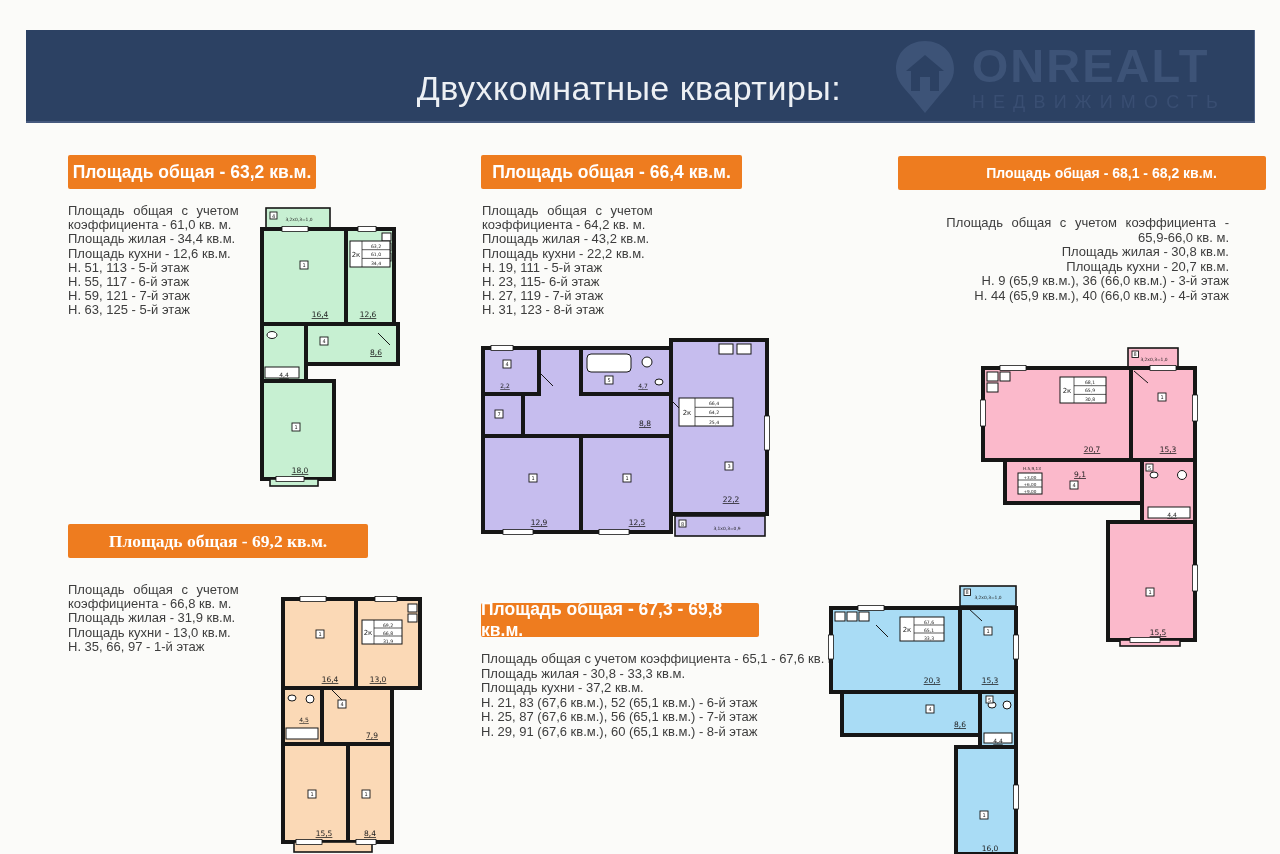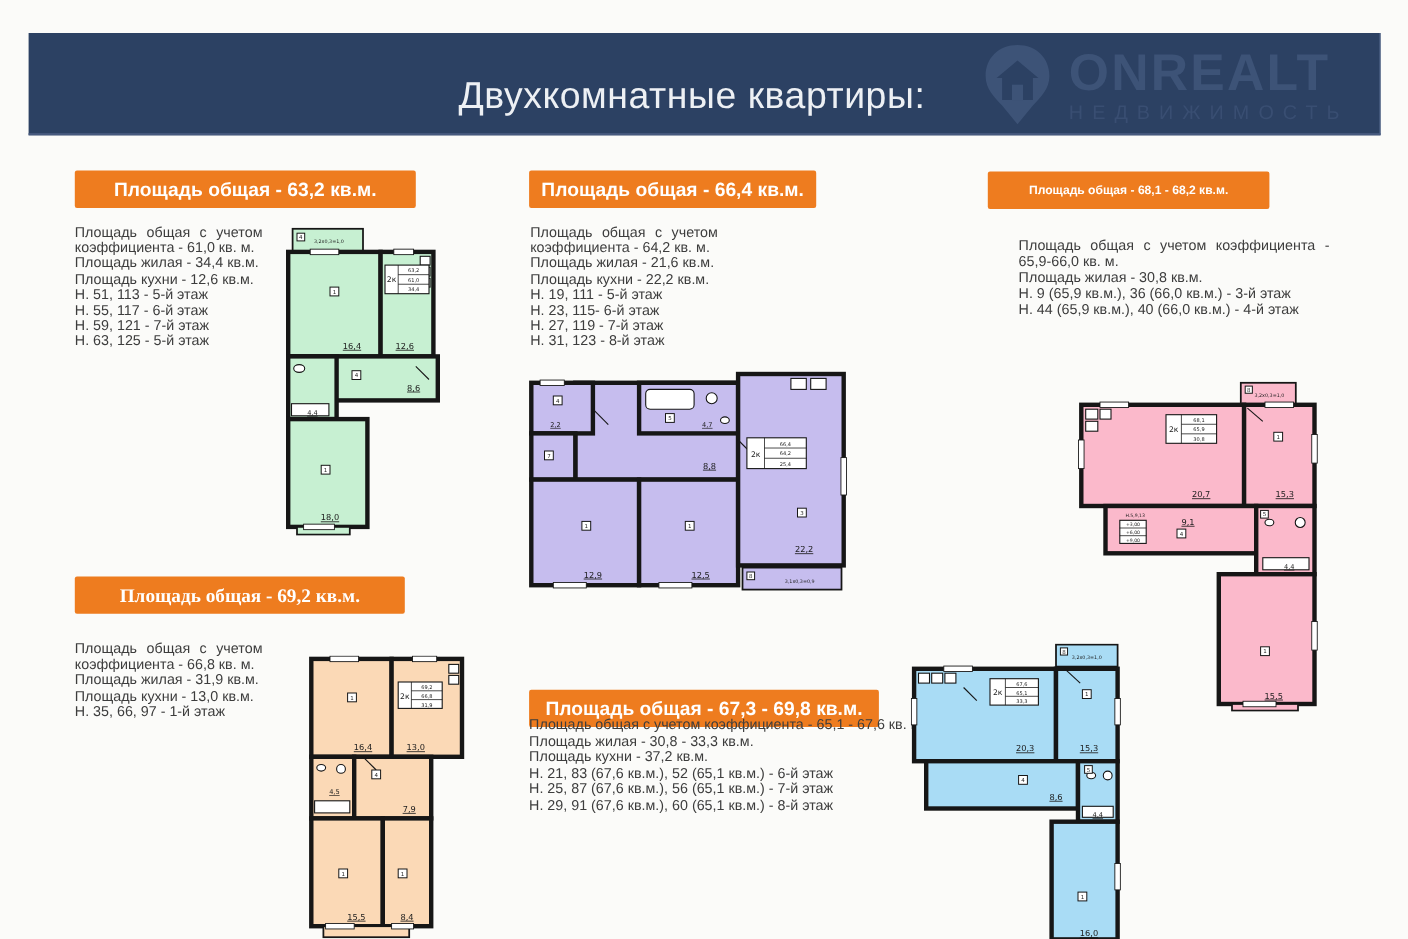--- a/index.html
+++ b/index.html
@@ -9,33 +9,33 @@
   
   .header{position:absolute;left:26px;top:30px;width:1228px;height:91px;background:#2c4163;border-bottom:2px solid #46597e;border-right:1px solid #51658a;}
   .header-title{position:absolute;left:0;top:58px;width:1228px;text-align:center;color:#edf0f4;font-size:34px;font-weight:400;letter-spacing:.5px;transform:translateY(-50%);padding-right:22px;box-sizing:border-box;}
   .logo{position:absolute;right:28px;top:9px;display:flex;align-items:center;gap:14px;}
   .logo-text{display:flex;flex-direction:column;}
   .logo-name{font-size:47px;font-weight:bold;letter-spacing:2px;color:#3d5377;line-height:1;}
   .logo-sub{font-size:18px;letter-spacing:8.2px;color:#394e72;margin-top:3px;}
 
   
   .badge{position:absolute;height:34px;background:#ee7c1f;color:#ffffff;font-weight:bold;font-size:17.5px;display:flex;align-items:center;justify-content:center;border-radius:2px;}
-  #badge-0{left:68px;top:155px;width:310px;}
+  #badge-0{left:68px;top:155px;width:248px;}
   #badge-1{left:481px;top:155px;width:261px;}
-  #badge-2{left:898px;top:156px;width:256px;font-size:11px;}
+  #badge-2{left:898px;top:156px;width:329px;font-size:14px;padding-left:39px;}
   #badge-3{left:68px;top:524px;width:300px;font-family:Liberation Serif, serif;}
-  #badge-4{left:481px;top:603px;width:318px;margin-top:24px;}
+  #badge-4{left:481px;top:603px;width:278px;}
 
   
   .details{position:absolute;color:#3d3d3d;font-size:13px;line-height:14.2px;}
   .details .line{white-space:nowrap;}
   .justified .line:first-child{word-spacing:5px;}
   #details-0{left:68px;top:204px;width:196px;}
   #details-1{left:482px;top:204px;width:200px;}
-  #details-2{left:926px;top:216px;width:330px;line-height:14.6px;}
+  #details-2{left:899px;top:216px;width:330px;line-height:14.6px;text-align:right;}
   #details-3{left:68px;top:583px;width:196px;}
   #details-4{left:481px;top:652px;width:352px;line-height:14.6px;}
 
   
   .plan{position:absolute;}
   #plan-0{left:258px;top:205px;}
   #plan-1{left:479px;top:336px;}
   #plan-2{left:980px;top:345px;}
   #plan-3{left:280px;top:596px;}
   #plan-4{left:828px;top:585px;}
@@ -90,32 +90,33 @@
     <div class="line">Площадь кухни - 12,6 кв.м.</div>
     <div class="line">Н. 51, 113 - 5-й этаж</div>
     <div class="line">Н. 55, 117 - 6-й этаж</div>
     <div class="line">Н. 59, 121 - 7-й этаж</div>
     <div class="line">Н. 63, 125 - 5-й этаж</div>
   </div>
 
   <div class="details justified" id="details-1">
     <div class="line">Площадь общая с учетом</div>
     <div class="line">коэффициента - 64,2 кв. м.</div>
-    <div class="line">Площадь жилая - 21,6 кв.м.</div>
+    <div class="line">Площадь жилая - 43,2 кв.м.</div>
     <div class="line">Площадь кухни - 22,2 кв.м.</div>
     <div class="line">Н. 19, 111 - 5-й этаж</div>
     <div class="line">Н. 23, 115- 6-й этаж</div>
     <div class="line">Н. 27, 119 - 7-й этаж</div>
     <div class="line">Н. 31, 123 - 8-й этаж</div>
   </div>
 
   <div class="details justified" id="details-2">
     <div class="line">Площадь общая с учетом коэффициента -</div>
     <div class="line">65,9-66,0 кв. м.</div>
     <div class="line">Площадь жилая - 30,8 кв.м.</div>
+    <div class="line">Площадь кухни - 20,7 кв.м.</div>
     <div class="line">Н. 9 (65,9 кв.м.), 36 (66,0 кв.м.) - 3-й этаж</div>
     <div class="line">Н. 44 (65,9 кв.м.), 40 (66,0 кв.м.) - 4-й этаж</div>
   </div>
 
   <div class="details justified" id="details-3">
     <div class="line">Площадь общая с учетом</div>
     <div class="line">коэффициента - 66,8 кв. м.</div>
     <div class="line">Площадь жилая - 31,9 кв.м.</div>
     <div class="line">Площадь кухни - 13,0 кв.м.</div>
     <div class="line">Н. 35, 66, 97 - 1-й этаж</div>

